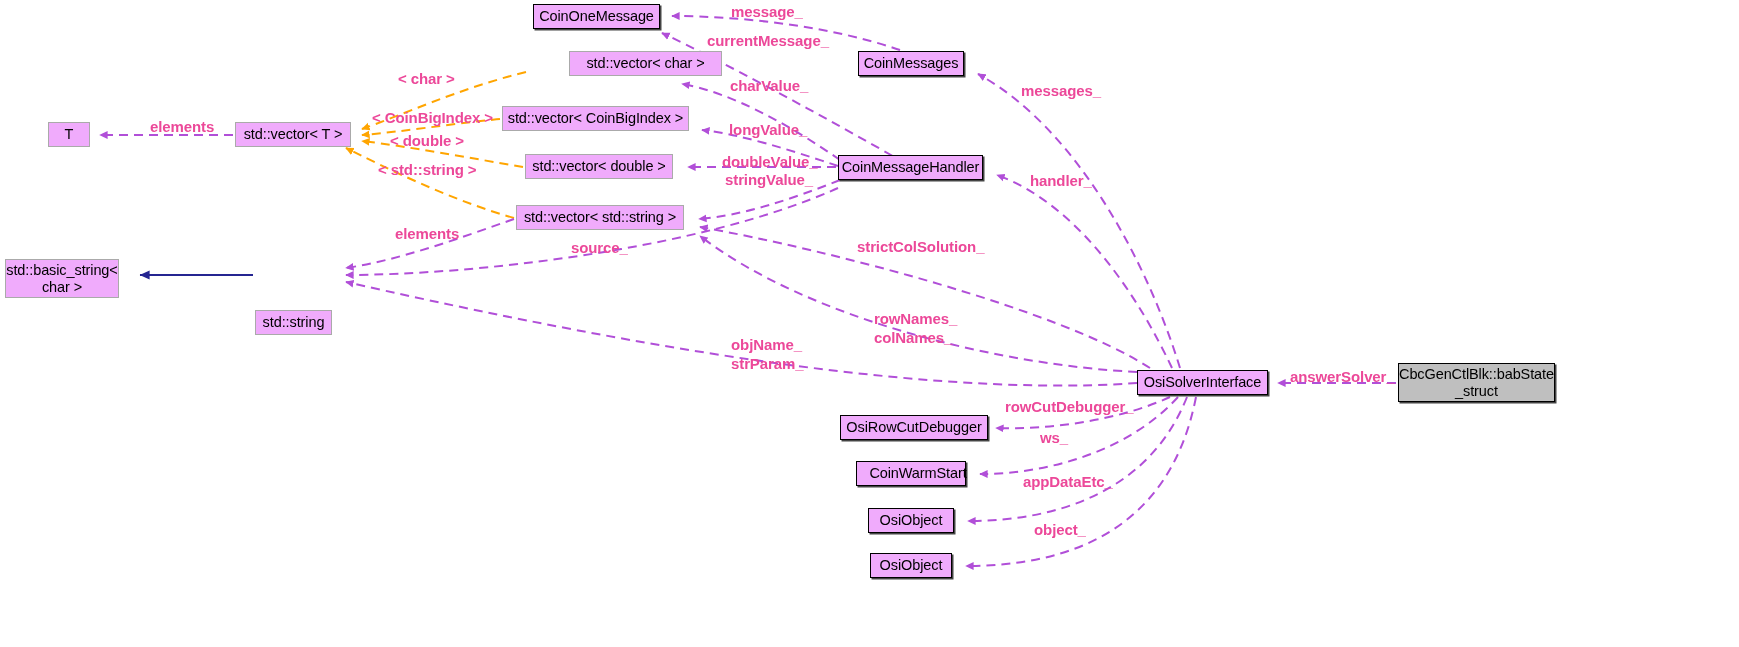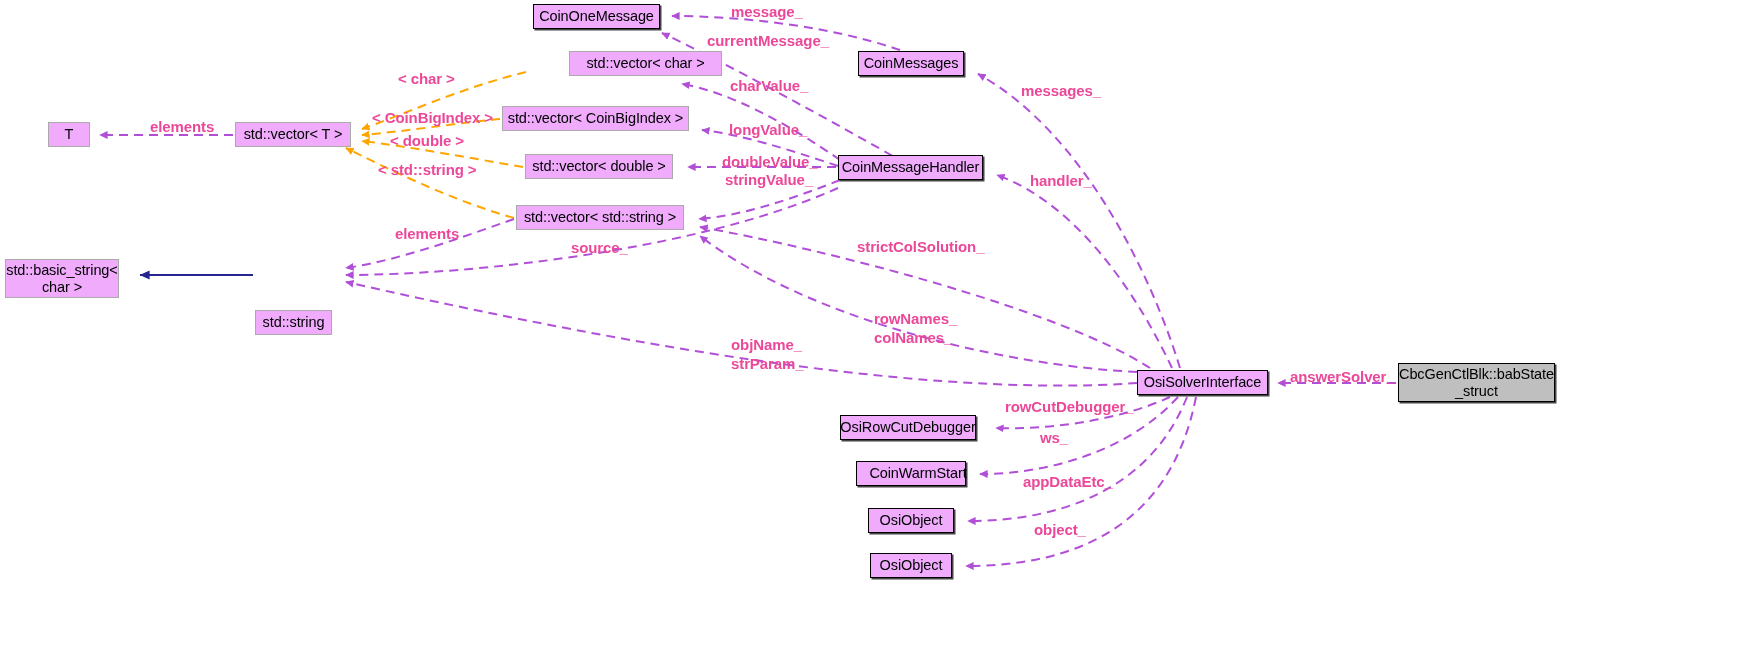--- a/index.html
+++ b/index.html
@@ -92,21 +92,21 @@
       <div class="node thin" style="left: 516px; top: 205px; width: 168px; height: 25px;">std::vector&lt; std::string &gt;</div>
       <div class="node thin" style="left: 5px; top: 259px; width: 114px; height: 39px;">std::basic_string&lt;
 char &gt;</div>
       <div class="node thin" style="left: 255px; top: 262px; width: 77px; height: 25px; margin-top: 48px;">std::string</div>
       <div class="node bold" style="left: 533px; top: 4px; width: 127px; height: 25px;">CoinOneMessage</div>
       <div class="node bold" style="left: 858px; top: 51px; width: 106px; height: 25px;">CoinMessages</div>
       <div class="node bold" style="left: 838px; top: 155px; width: 145px; height: 25px;">CoinMessageHandler</div>
       <div class="node bold" style="left: 1137px; top: 370px; width: 131px; height: 25px;">OsiSolverInterface</div>
       <div class="node filled" style="left: 1398px; top: 363px; width: 157px; height: 39px;">CbcGenCtlBlk::babState
 _struct</div>
-      <div class="node bold" style="left: 840px; top: 415px; width: 136px; height: 25px;">OsiRowCutDebugger</div>
+      <div class="node bold" style="left: 840px; top: 415px; width: 148px; height: 25px;">OsiRowCutDebugger</div>
       <div class="node bold" style="left: 856px; top: 461px; width: 110px; height: 25px; padding-left: 14px;">CoinWarmStart</div>
       <div class="node bold" style="left: 868px; top: 508px; width: 86px; height: 25px;">OsiObject</div>
       <div class="node bold" style="left: 870px; top: 553px; width: 82px; height: 25px;">OsiObject</div>
     </div>
   <div id="labels-layer">
       <div class="elabel" style="left: 150px; top: 118px;">elements</div>
       <div class="elabel" style="left: 398px; top: 70px;">&lt; char &gt;</div>
       <div class="elabel" style="left: 372px; top: 109px;">&lt; CoinBigIndex &gt;</div>
       <div class="elabel" style="left: 390px; top: 132px;">&lt; double &gt;</div>
       <div class="elabel" style="left: 378px; top: 161px;">&lt; std::string &gt;</div>

